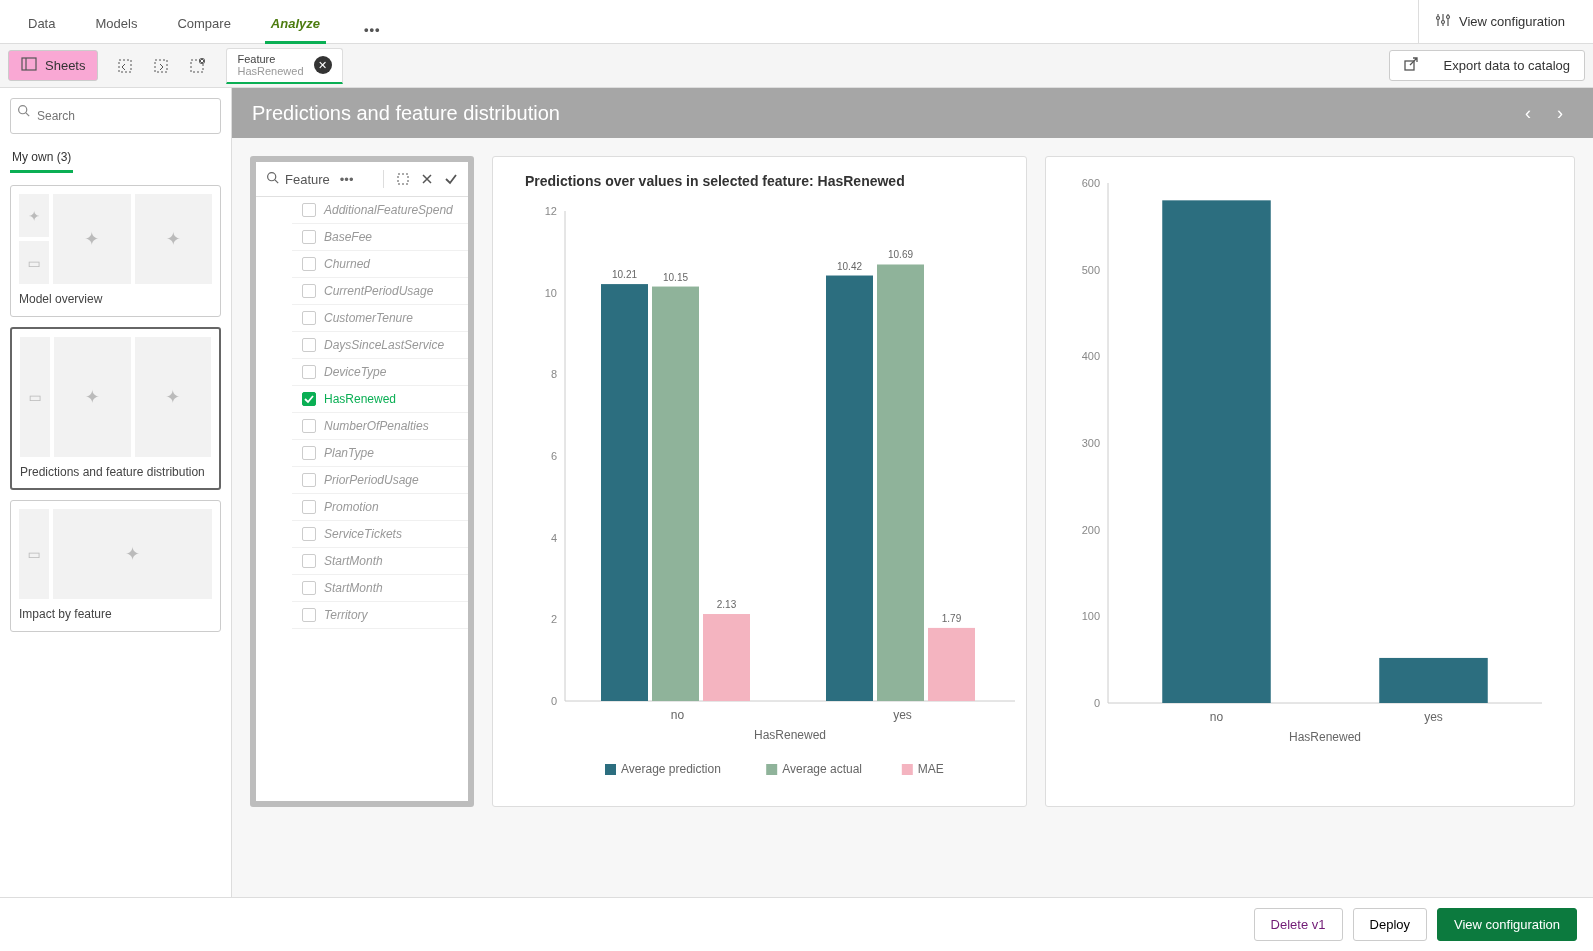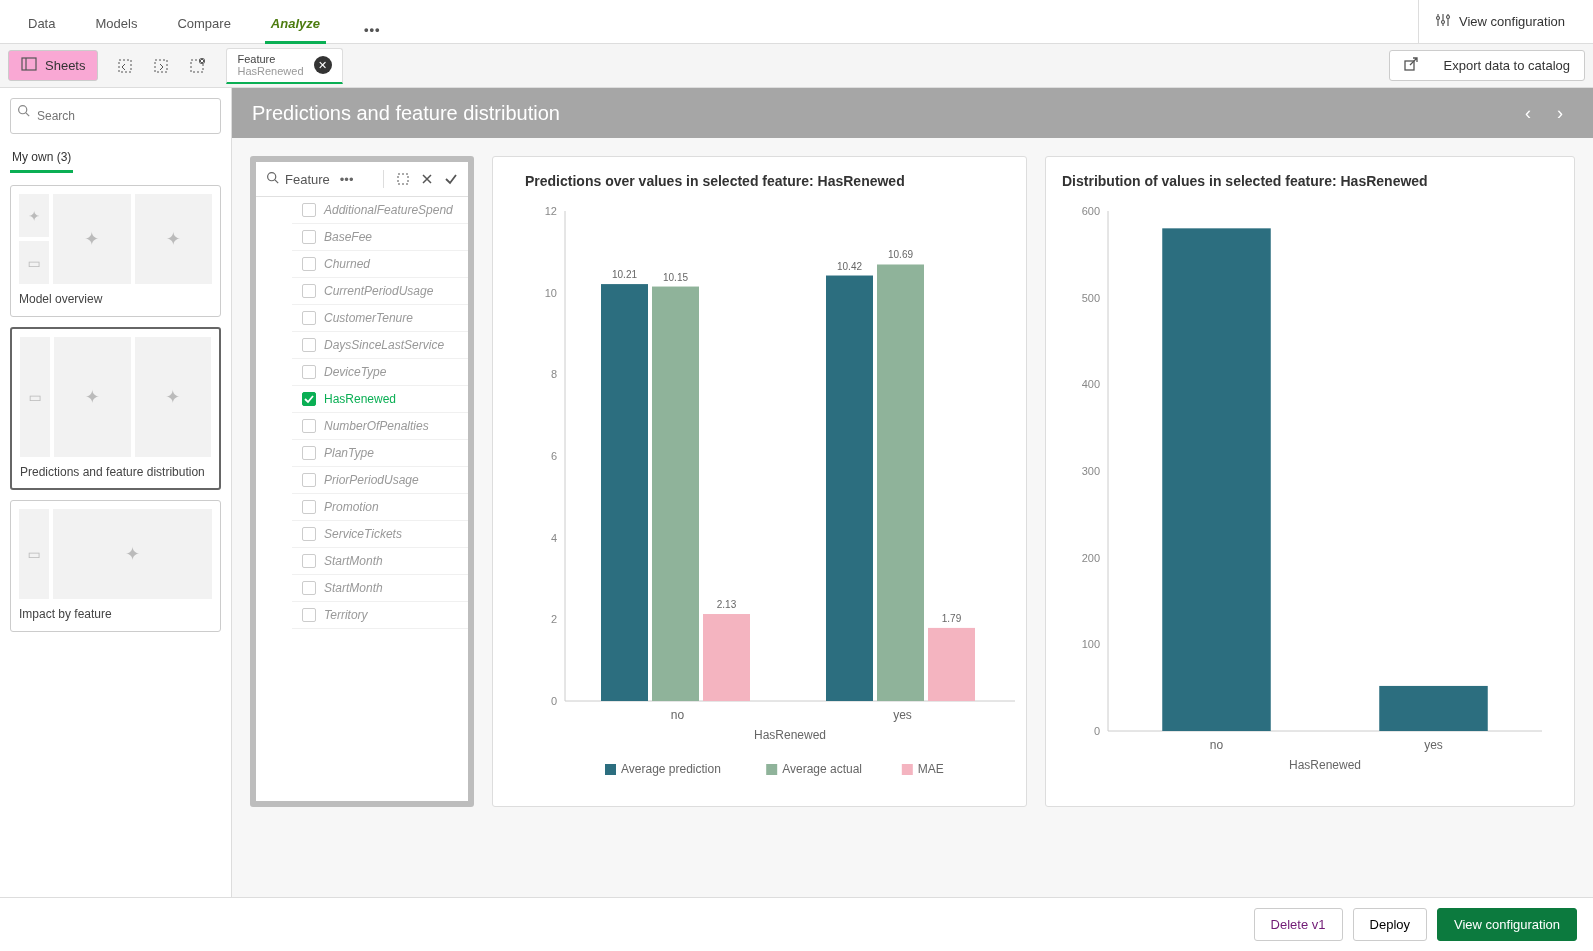--- a/index.html
+++ b/index.html
@@ -347,21 +347,20 @@
               <rect x="80" y="563" width="11" height="11" fill="#2c6e7f"></rect>
               <text x="96" y="572" font-size="12" fill="#666">Average prediction</text>
               <rect x="241.2" y="563" width="11" height="11" fill="#8fb39a"></rect>
               <text x="257.2" y="572" font-size="12" fill="#666">Average actual</text>
               <rect x="376.8" y="563" width="11" height="11" fill="#f4b4c0"></rect>
               <text x="392.8" y="572" font-size="12" fill="#666">MAE</text>
             </svg></div>
       </div>
 
       <div class="panel chart2">
-        <div class="chart-title">Distribution of values in selected feature: HasRenewed</div>
         <div class="chart-svg-wrap"><svg id="chart2-svg" width="490" height="590">
               <text x="38" y="534" text-anchor="end" font-size="11" fill="#888">0</text>
               <text x="38" y="447.33333333333337" text-anchor="end" font-size="11" fill="#888">100</text>
               <text x="38" y="360.6666666666667" text-anchor="end" font-size="11" fill="#888">200</text>
               <text x="38" y="274" text-anchor="end" font-size="11" fill="#888">300</text>
               <text x="38" y="187.33333333333337" text-anchor="end" font-size="11" fill="#888">400</text>
               <text x="38" y="100.66666666666663" text-anchor="end" font-size="11" fill="#888">500</text>
               <text x="38" y="14" text-anchor="end" font-size="11" fill="#888">600</text>
               <line x1="46" y1="10" x2="46" y2="530" stroke="#ccc"></line>
               <line x1="46" y1="530" x2="480" y2="530" stroke="#ccc"></line>

